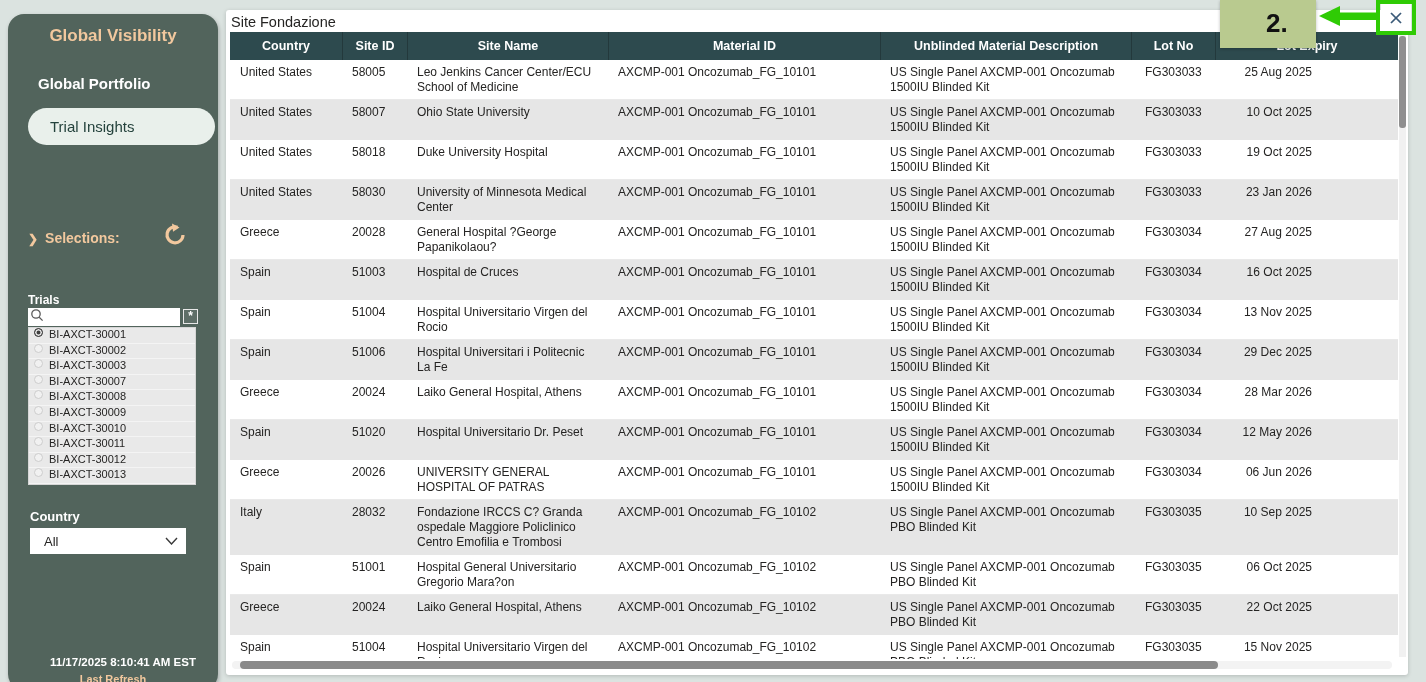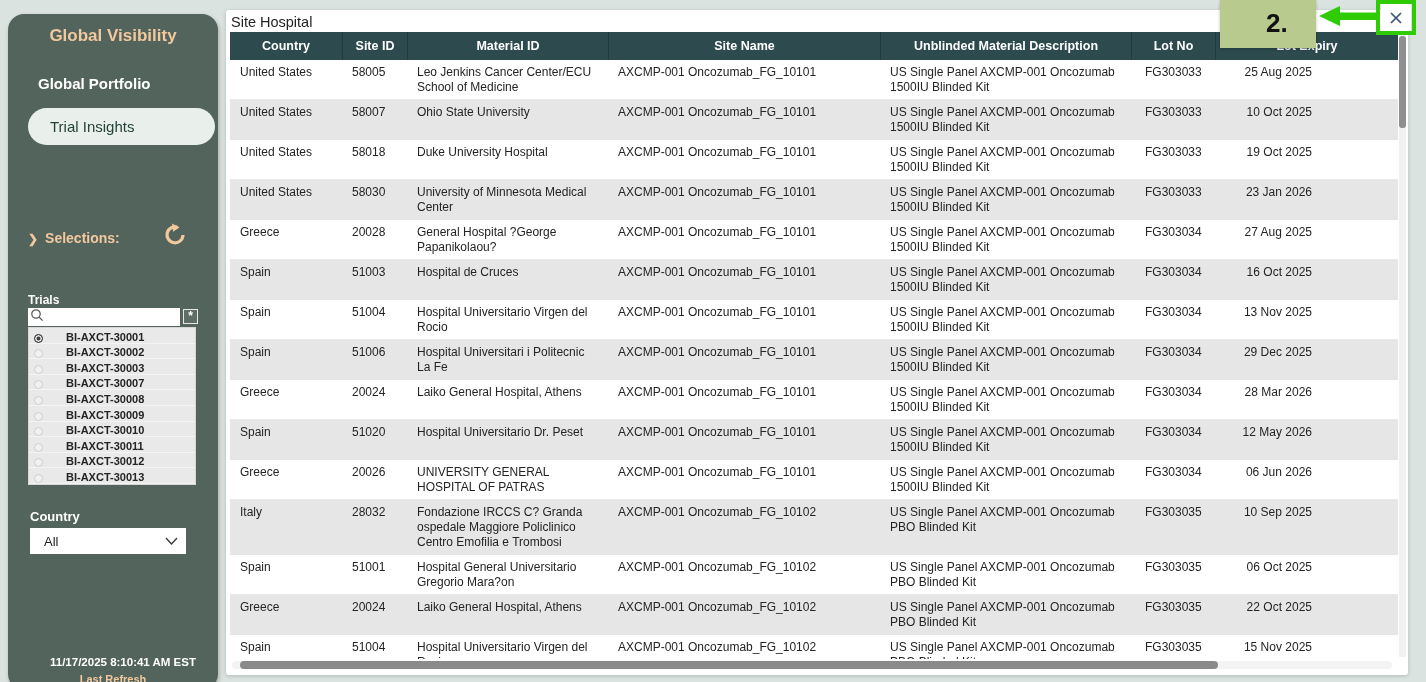--- a/index.html
+++ b/index.html
@@ -31,22 +31,22 @@
   .search-box { position:absolute; top:294px; left:20px; width:152px; height:18px; background:#FFFFFF;
     display:flex; align-items:center; }
   .search-box svg { margin-left:2px; flex:0 0 auto; }
   .search-input { border:none; outline:none; background:transparent; width:128px; height:16px; font-size:11px;
     font-family:"Liberation Sans", sans-serif; }
   .select-all { position:absolute; top:295px; left:175px; width:15px; height:15px;
     background:#5E6E67; border:1px solid #E8E8E8; color:#FFFFFF; font-size:12px; font-weight:bold;
     line-height:12px; text-align:center; cursor:default; }
   .trials-list { position:absolute; top:313px; left:20px; width:168px; height:158px;
     background:#E9E9E9; border:1px solid #D6D6D6; overflow:hidden; }
-  .trial-item { height:15.6px; display:flex; align-items:flex-end; gap:23px;
-    border-bottom:1px solid #F4F4F4; font-size:11px; color:#252423;font-weight:bold; }
+  .trial-item { height:15.6px; display:flex; align-items:flex-start; gap:6px;
+    border-bottom:1px solid #F4F4F4; font-size:11px; color:#252423; }
   .radio { width:9px; height:9px; border-radius:50%; background:#F1F1F1; border:1px solid #CDCDCD;
     flex:0 0 auto; margin-left:5px; }
   .radio.sel { background:#3F3F3F; border-color:#3F3F3F; box-shadow:inset 0 0 0 1.5px #E9E9E9; }
   .country-label { position:absolute; top:495px; left:22px; font-size:13px; font-weight:bold; color:#FFFFFF; }
   .dropdown { position:absolute; top:514px; left:22px; width:156px; height:26px; background:#FFFFFF;
     display:flex; align-items:center; font-size:13px; color:#252423; padding-left:14px; }
   .dropdown svg { position:absolute; right:8px; top:9px; }
   .refresh-ts { position:absolute; top:642px; left:0; width:100%; text-align:center;
     font-size:11.5px; font-weight:bold; color:#FFFFFF;padding-left:20px; }
   .refresh-cap { position:absolute; top:659px; left:0; width:100%; text-align:center;
@@ -161,26 +161,26 @@
     <svg width="13" height="8" viewBox="0 0 13 8">
       <polyline points="1,1 6.5,7 12,1" fill="none" stroke="#3A3A3A" stroke-width="1.4"></polyline>
     </svg>
   </div>
 
   <div class="refresh-ts">11/17/2025 8:10:41 AM EST</div>
   <div class="refresh-cap">Last Refresh</div>
 </div>
 
 <div class="panel">
-  <div class="panel-title">Site Hospital</div>
+  <div class="panel-title">Site Fondazione</div>
   <div class="thead">
       <div class="th c0">Country</div>
       <div class="th c1">Site ID</div>
+      <div class="th c2">Site Name</div>
       <div class="th c3">Material ID</div>
-      <div class="th c2">Site Name</div>
       <div class="th c4">Unblinded Material Description</div>
       <div class="th c5">Lot No</div>
       <div class="th c6">Lot Expiry</div>
     </div>
   <div class="tbody">
       <div class="trow">
         <div class="td c0">United States</div>
         <div class="td c1">58005</div>
         <div class="td c2">Leo Jenkins Cancer Center/ECU School of Medicine</div>
         <div class="td c3">AXCMP-001 Oncozumab_FG_10101</div>

